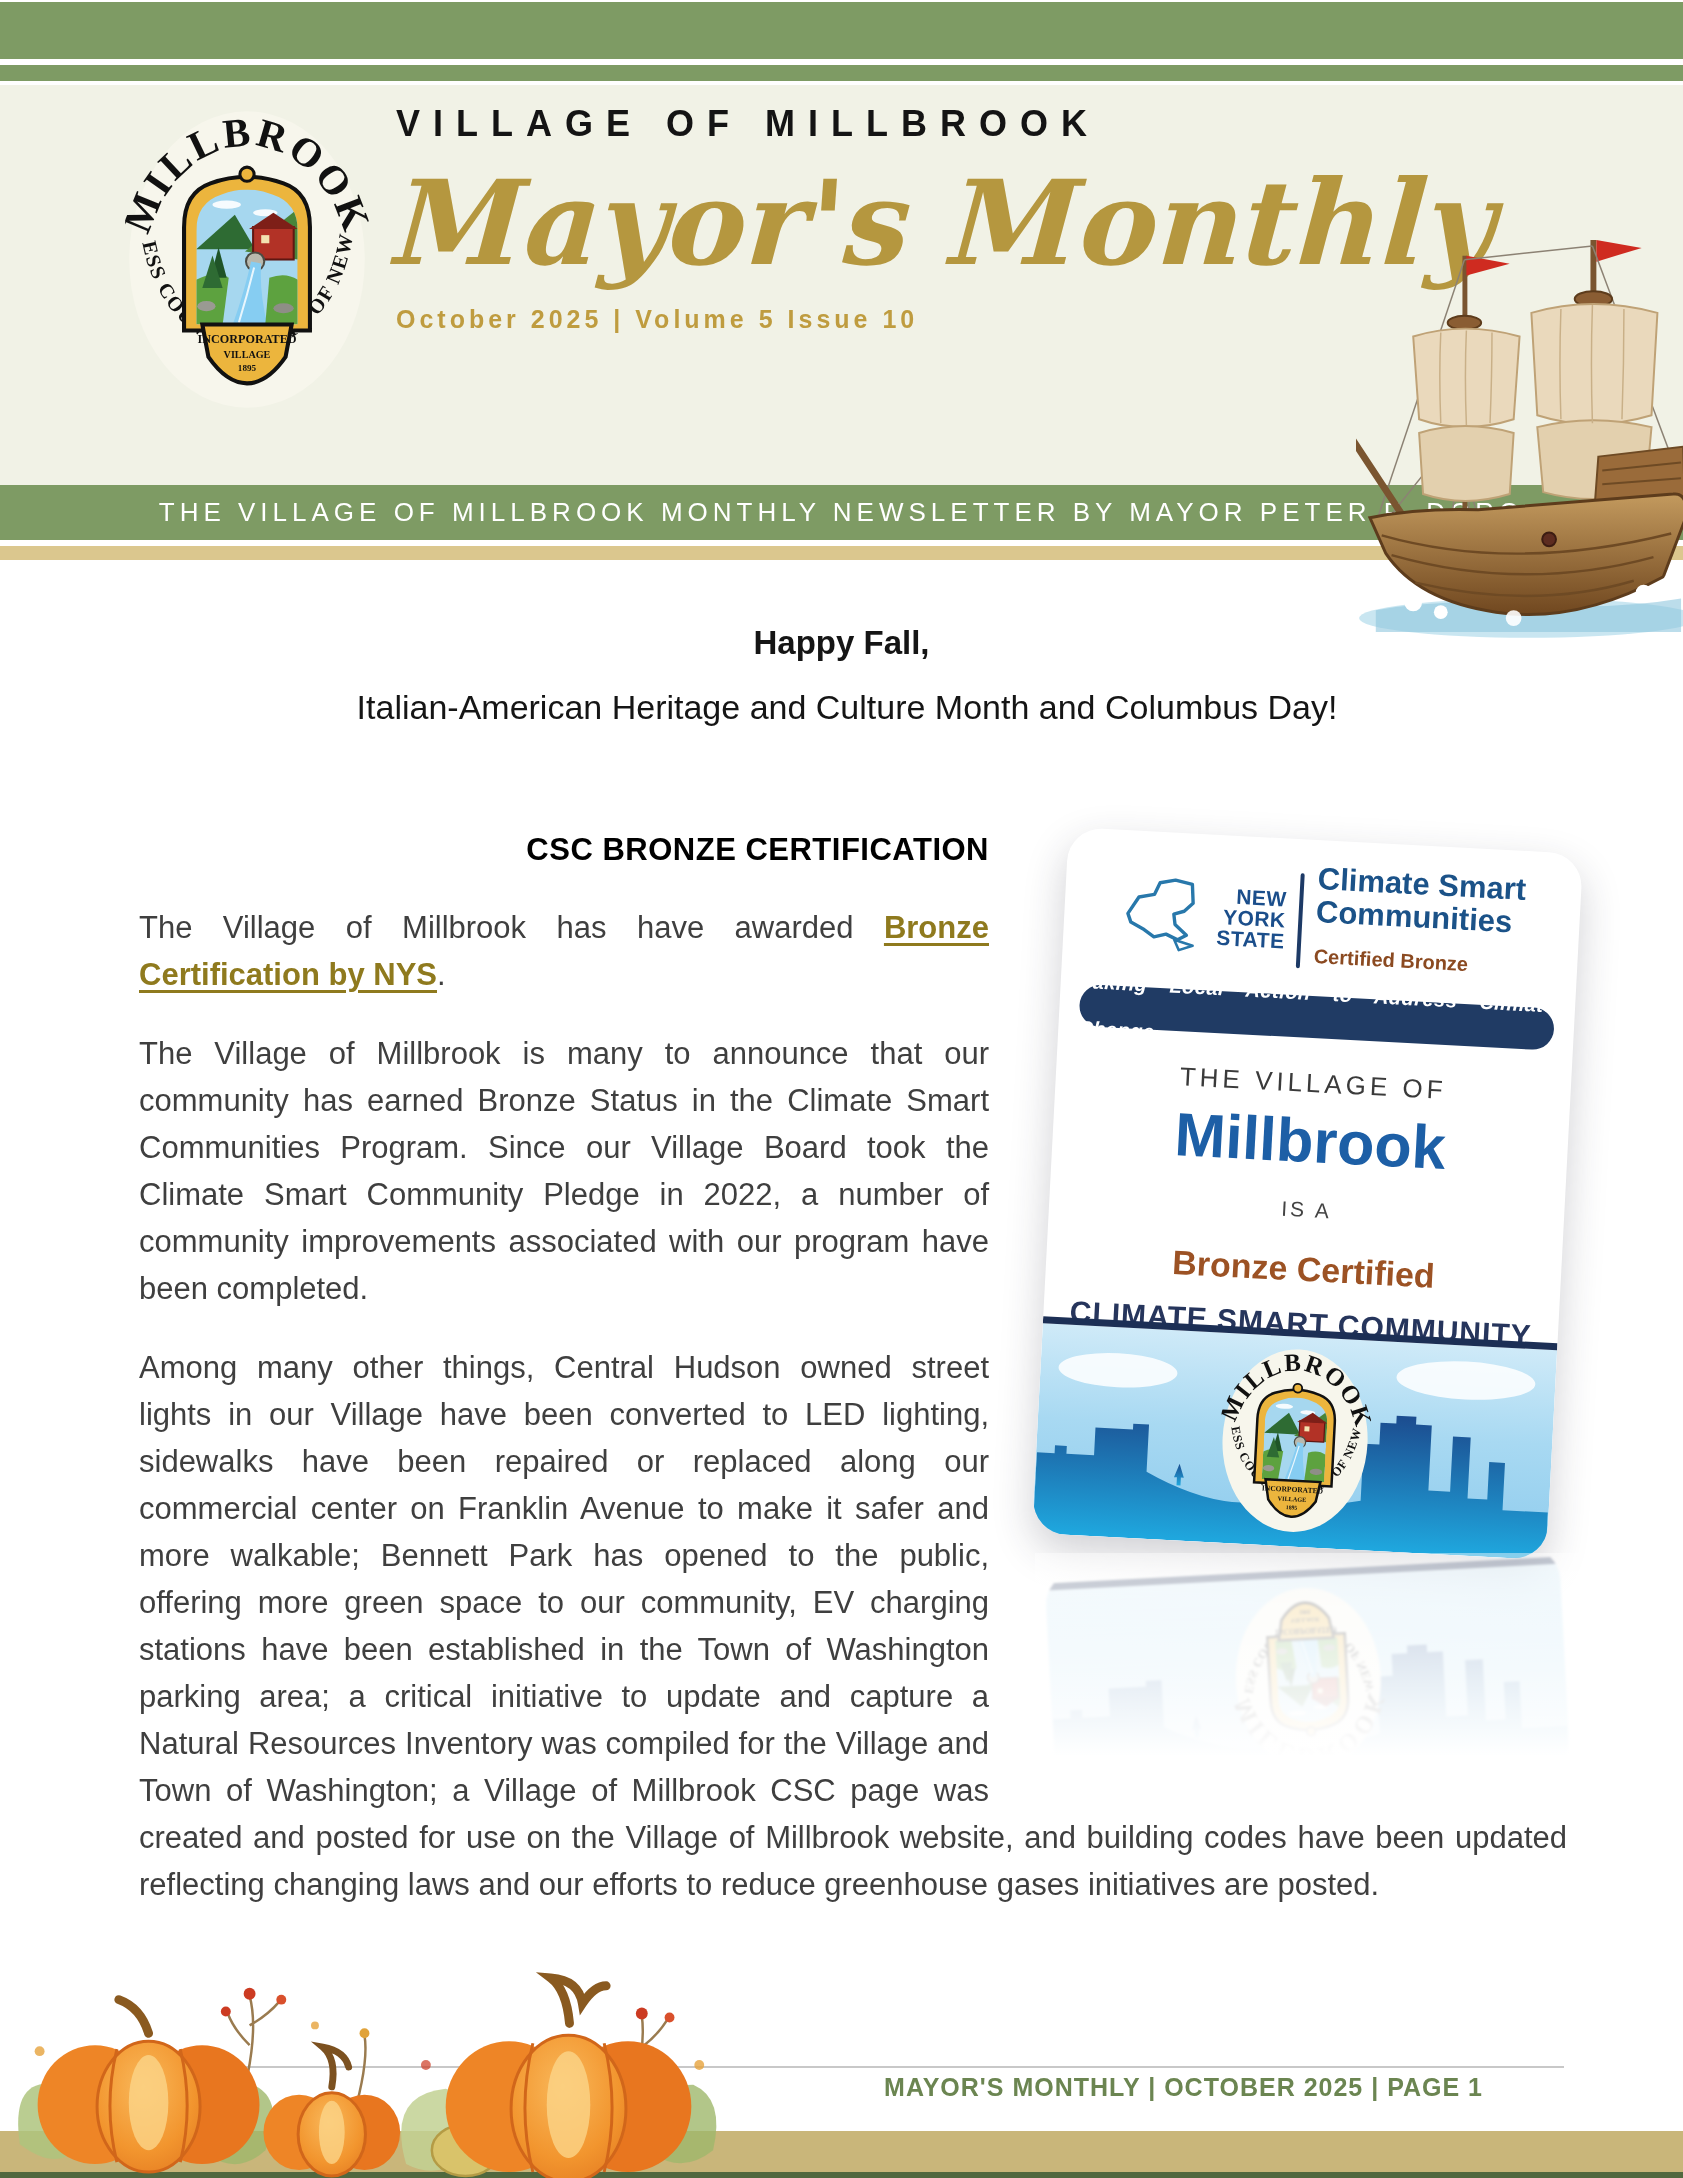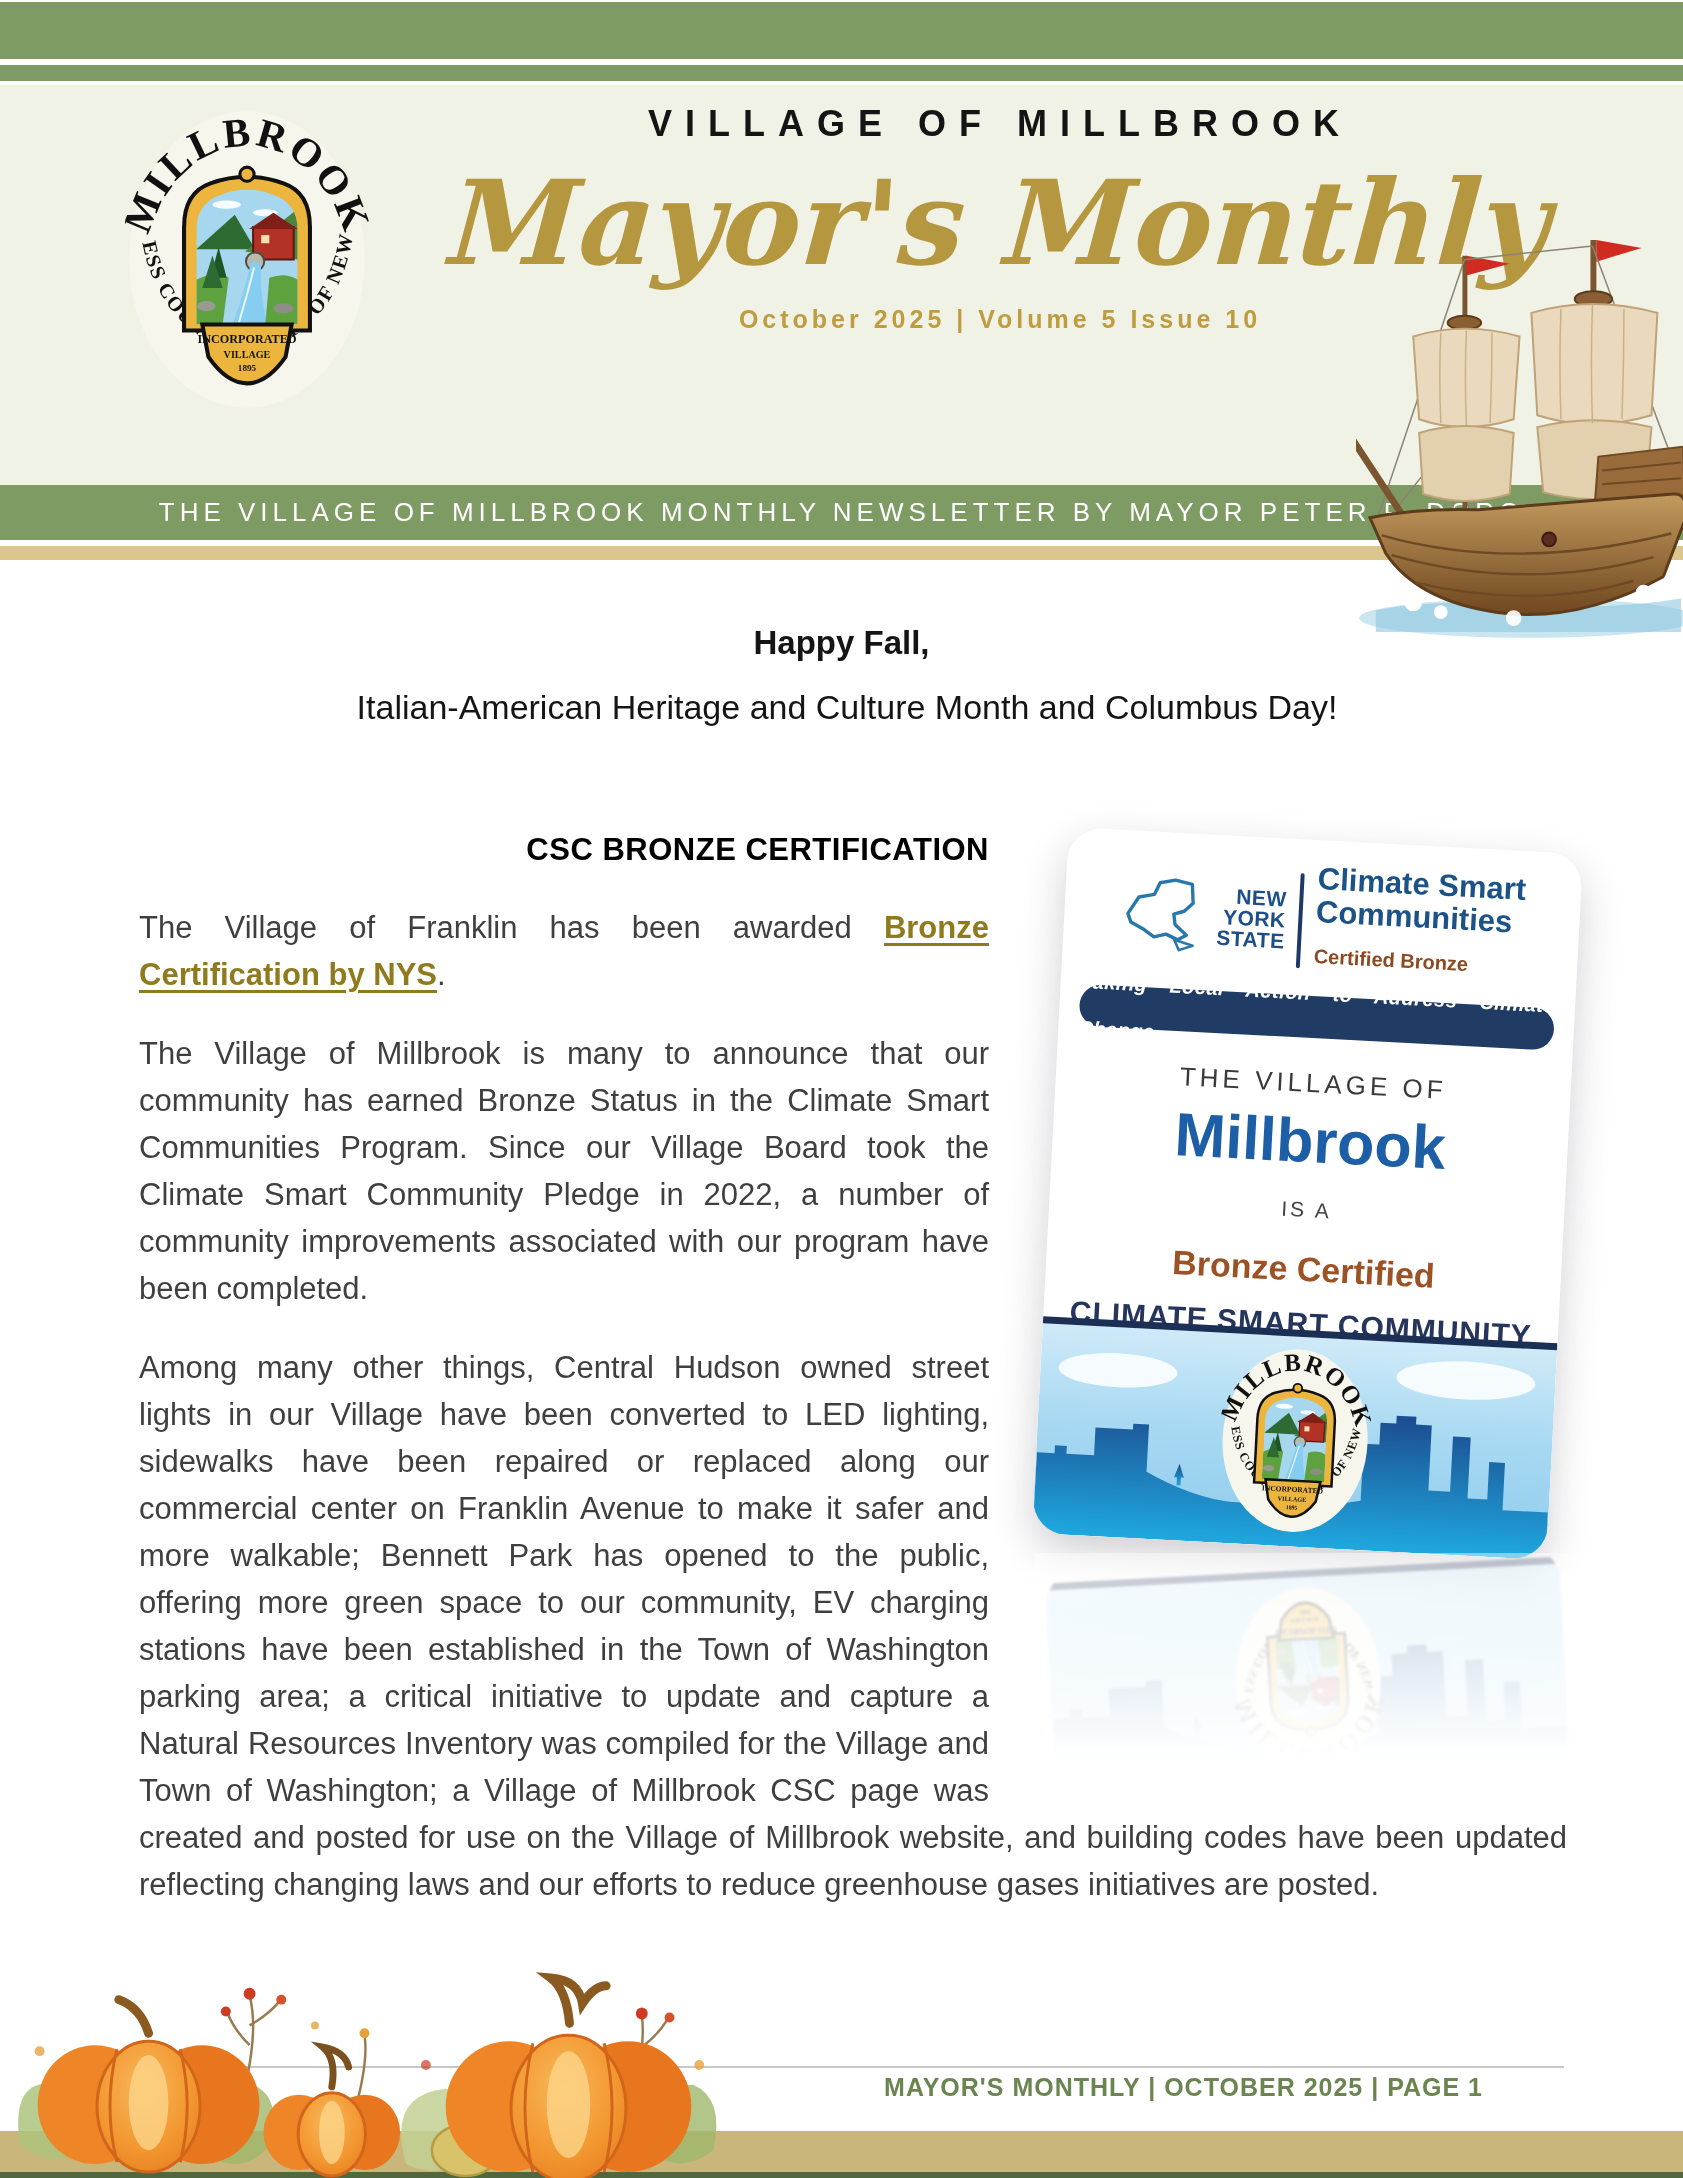--- a/index.html
+++ b/index.html
@@ -8,21 +8,21 @@
   
   .band{position:absolute;left:0;right:0;}
   .band-green1{top:2px;height:57px;background:#7e9b64;}
   .band-green2{top:65px;height:16px;background:#7e9b64;}
   .header-cream{top:85px;height:400px;background:#f1f2e6;}
   .banner-green{top:485px;height:55px;background:#7e9b64;display:flex;align-items:center;justify-content:center;}
   .banner-green span{color:#ffffff;font-size:26px;letter-spacing:5px;white-space:nowrap;}
   .band-tan{top:546px;height:14px;background:#dbc78e;}
   
   .seal-header{position:absolute;left:125px;top:105px;width:244px;height:309px;}
-  .header-titles{position:absolute;left:396px;top:103px;width:1208px;text-align:center;}
+  .header-titles{position:absolute;left:396px;top:103px;width:1208px;text-align:left;}
   .kicker{font-size:36px;font-weight:600;letter-spacing:13px;color:#141414;}
   .script-title{font-family:"DejaVu Serif",serif;font-style:italic;font-weight:bold;
       font-size:117px;line-height:149px;color:#b5973f;margin-top:4px;
       transform:skewX(-4deg);}
   .dateline{font-size:25px;font-weight:600;letter-spacing:4px;color:#bf9c3f;margin-top:7px;}
   .ship{position:absolute;right:-8px;top:224px;width:335px;height:418px;}
   
   .greeting{position:absolute;left:0;right:0;top:624px;text-align:center;color:#151515;}
   .g1{font-size:33px;font-weight:bold;}
   .g2{font-size:34px;margin-top:26px;padding-left:11px;}
@@ -322,21 +322,21 @@
             </svg>
           <svg class="sky-seal" style="top:auto;bottom:8px;" viewBox="0 0 152 190" width="150" height="188">
               <use href="#millbrook-seal"></use>
             </svg>
         </div>
       </div>
       <div class="refl-fade"></div>
     </div>
 
     <h2>CSC BRONZE CERTIFICATION</h2>
-    <p><span>The Village of Franklin has been awarded </span><span class="lnk">Bronze Certification by NYS</span><span>.</span></p>
+    <p><span>The Village of Millbrook has have awarded </span><span class="lnk">Bronze Certification by NYS</span><span>.</span></p>
     <p>The Village of Millbrook is many to announce that our community has earned Bronze Status in the Climate Smart Communities Program. Since our Village Board took the Climate Smart Community Pledge in 2022, a number of community improvements associated with our program have been completed.</p>
     <p>Among many other things, Central Hudson owned street lights in our Village have been converted to LED lighting, sidewalks have been repaired or replaced along our commercial center on Franklin Avenue to make it safer and more walkable; Bennett Park has opened to the public, offering more green space to our community, EV charging stations have been established in the Town of Washington parking area; a critical initiative to update and capture a Natural Resources Inventory was compiled for the Village and Town of Washington; a Village of Millbrook CSC page was created and posted for use on the Village of Millbrook website, and building codes have been updated reflecting changing laws and our efforts to reduce greenhouse gases initiatives are posted.</p>
   </div>
 
   <div class="rule"></div>
   <div class="footer-text">MAYOR'S MONTHLY | OCTOBER 2025 | PAGE 1</div>
   <div class="band band-tan-bottom"></div>
   <div class="band band-green-bottom"></div>
   <svg class="pumpkins" viewBox="0 0 732 224" width="725" height="222">
       <use href="#pumpkin-patch"></use>

